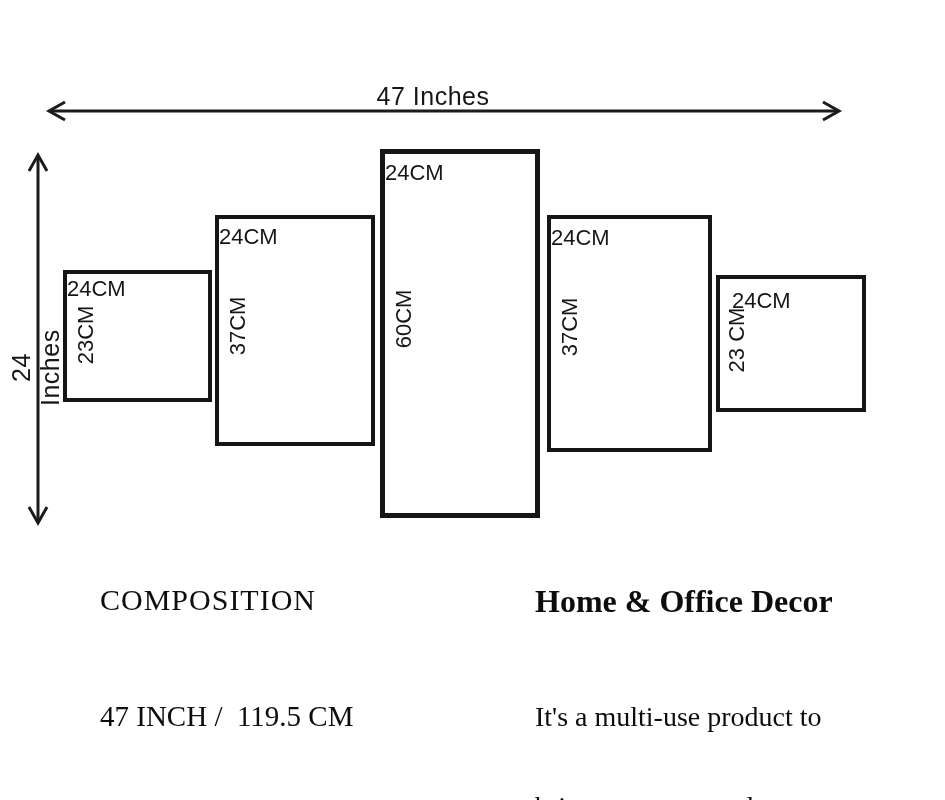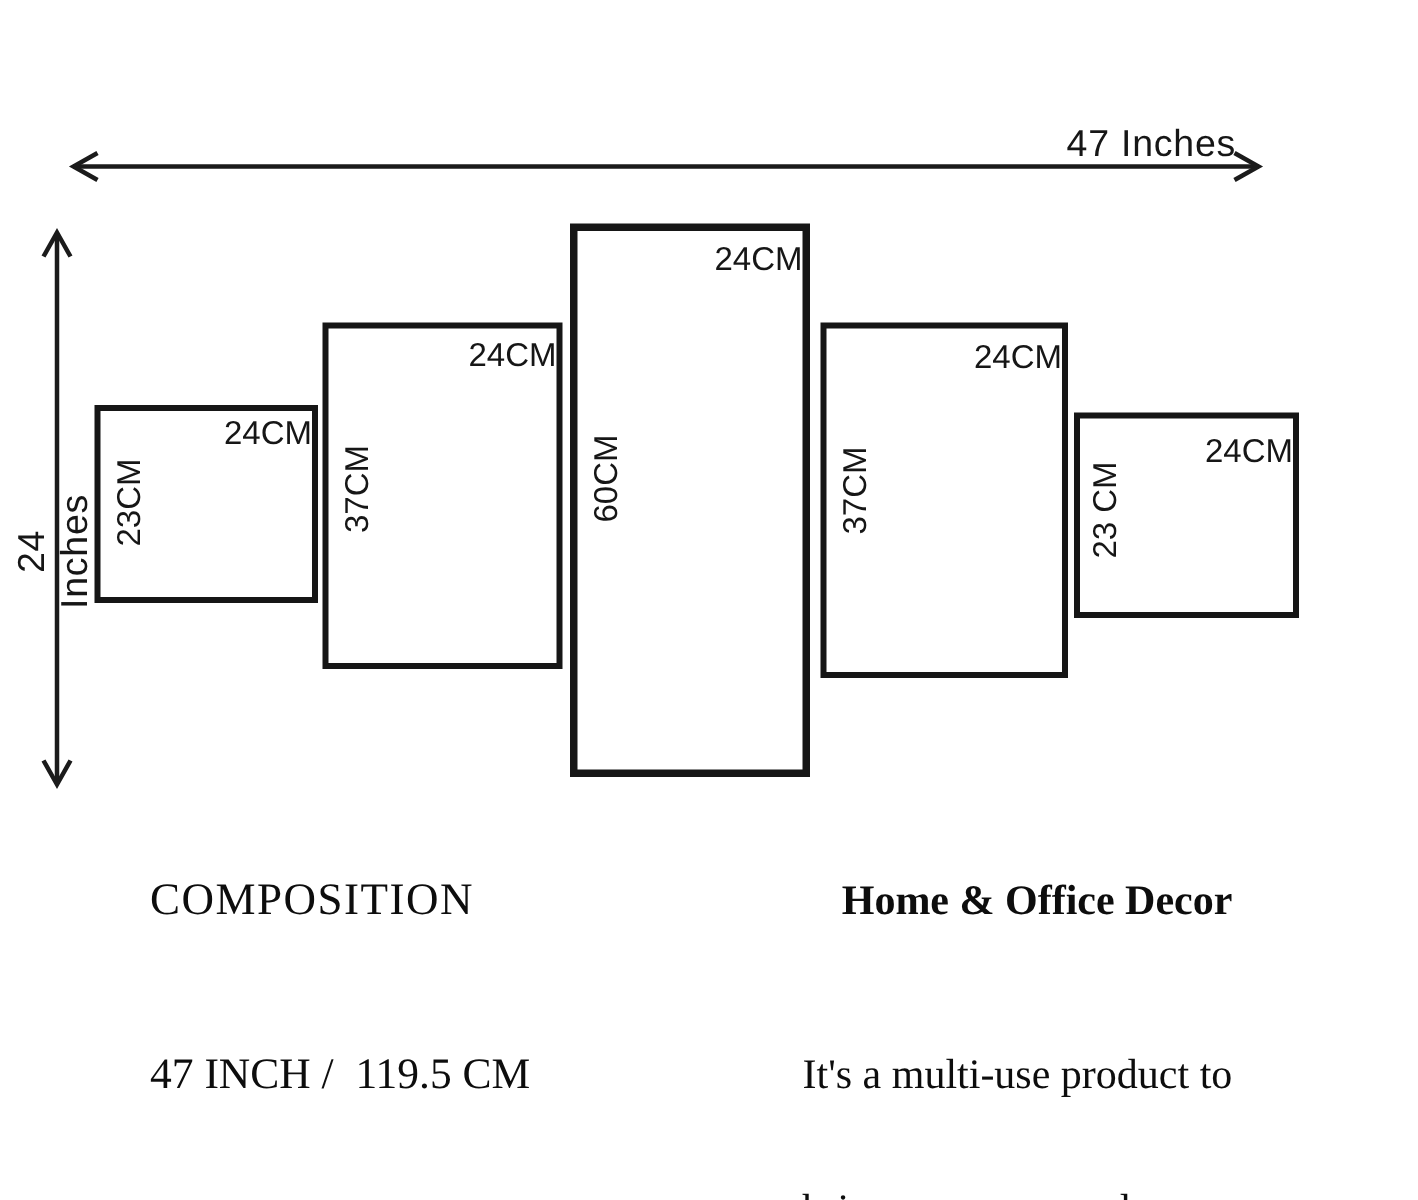--- a/index.html
+++ b/index.html
@@ -22,21 +22,21 @@
   .arrow-svg line, .arrow-svg polyline {
     stroke: #1b1b1b;
     stroke-width: 3;
     fill: none;
   }
   .width-arrow-label {
     position: absolute;
     left: 42px;
     top: 82px;
     width: 782px;
-    text-align: right;
+    text-align: center;
     font-size: 25px;
     letter-spacing: 0.5px;
   }
   .height-arrow-label {
     position: absolute;
     left: 7px;
     top: 312px;
     height: 112px;
     writing-mode: vertical-rl;
     transform: rotate(180deg);
@@ -54,21 +54,21 @@
   }
   .panel-1 { left: 63px;  top: 270px; width: 149px; height: 132px; }
   .panel-2 { left: 215px; top: 215px; width: 160px; height: 231px; }
   .panel-3 { left: 380px; top: 149px; width: 160px; height: 369px; border-width: 5px; }
   .panel-4 { left: 547px; top: 215px; width: 165px; height: 237px; }
   .panel-5 { left: 716px; top: 275px; width: 150px; height: 137px; }
 
   .w-label {
     position: absolute;
     left: 0; right: 0;
-    text-align: right;
+    text-align: left;
     font-size: 22px;
     white-space: pre;
   }
   .panel-1 .w-label { top: 2px; }
   .panel-2 .w-label { top: 5px; }
   .panel-3 .w-label { top: 6px; }
   .panel-4 .w-label { top: 6px; }
   .panel-5 .w-label { top: 9px; left: 12px; }
 
   .h-label {
@@ -108,21 +108,21 @@
 
   .info-right {
     position: absolute;
     left: 535px;
     top: 586px;
     font-family: "Liberation Serif", serif;
     color: #0d0d0d;
   }
   .info-right .title {
     font-weight: bold;
-    font-size: 28px;
+    font-size: 32px;
     line-height: 30px;
     text-align: right;
   }
   .info-right .body {
     margin-top: 26px;
     font-size: 28px;
     line-height: 30px;
     white-space: pre;
   }
 </style>

